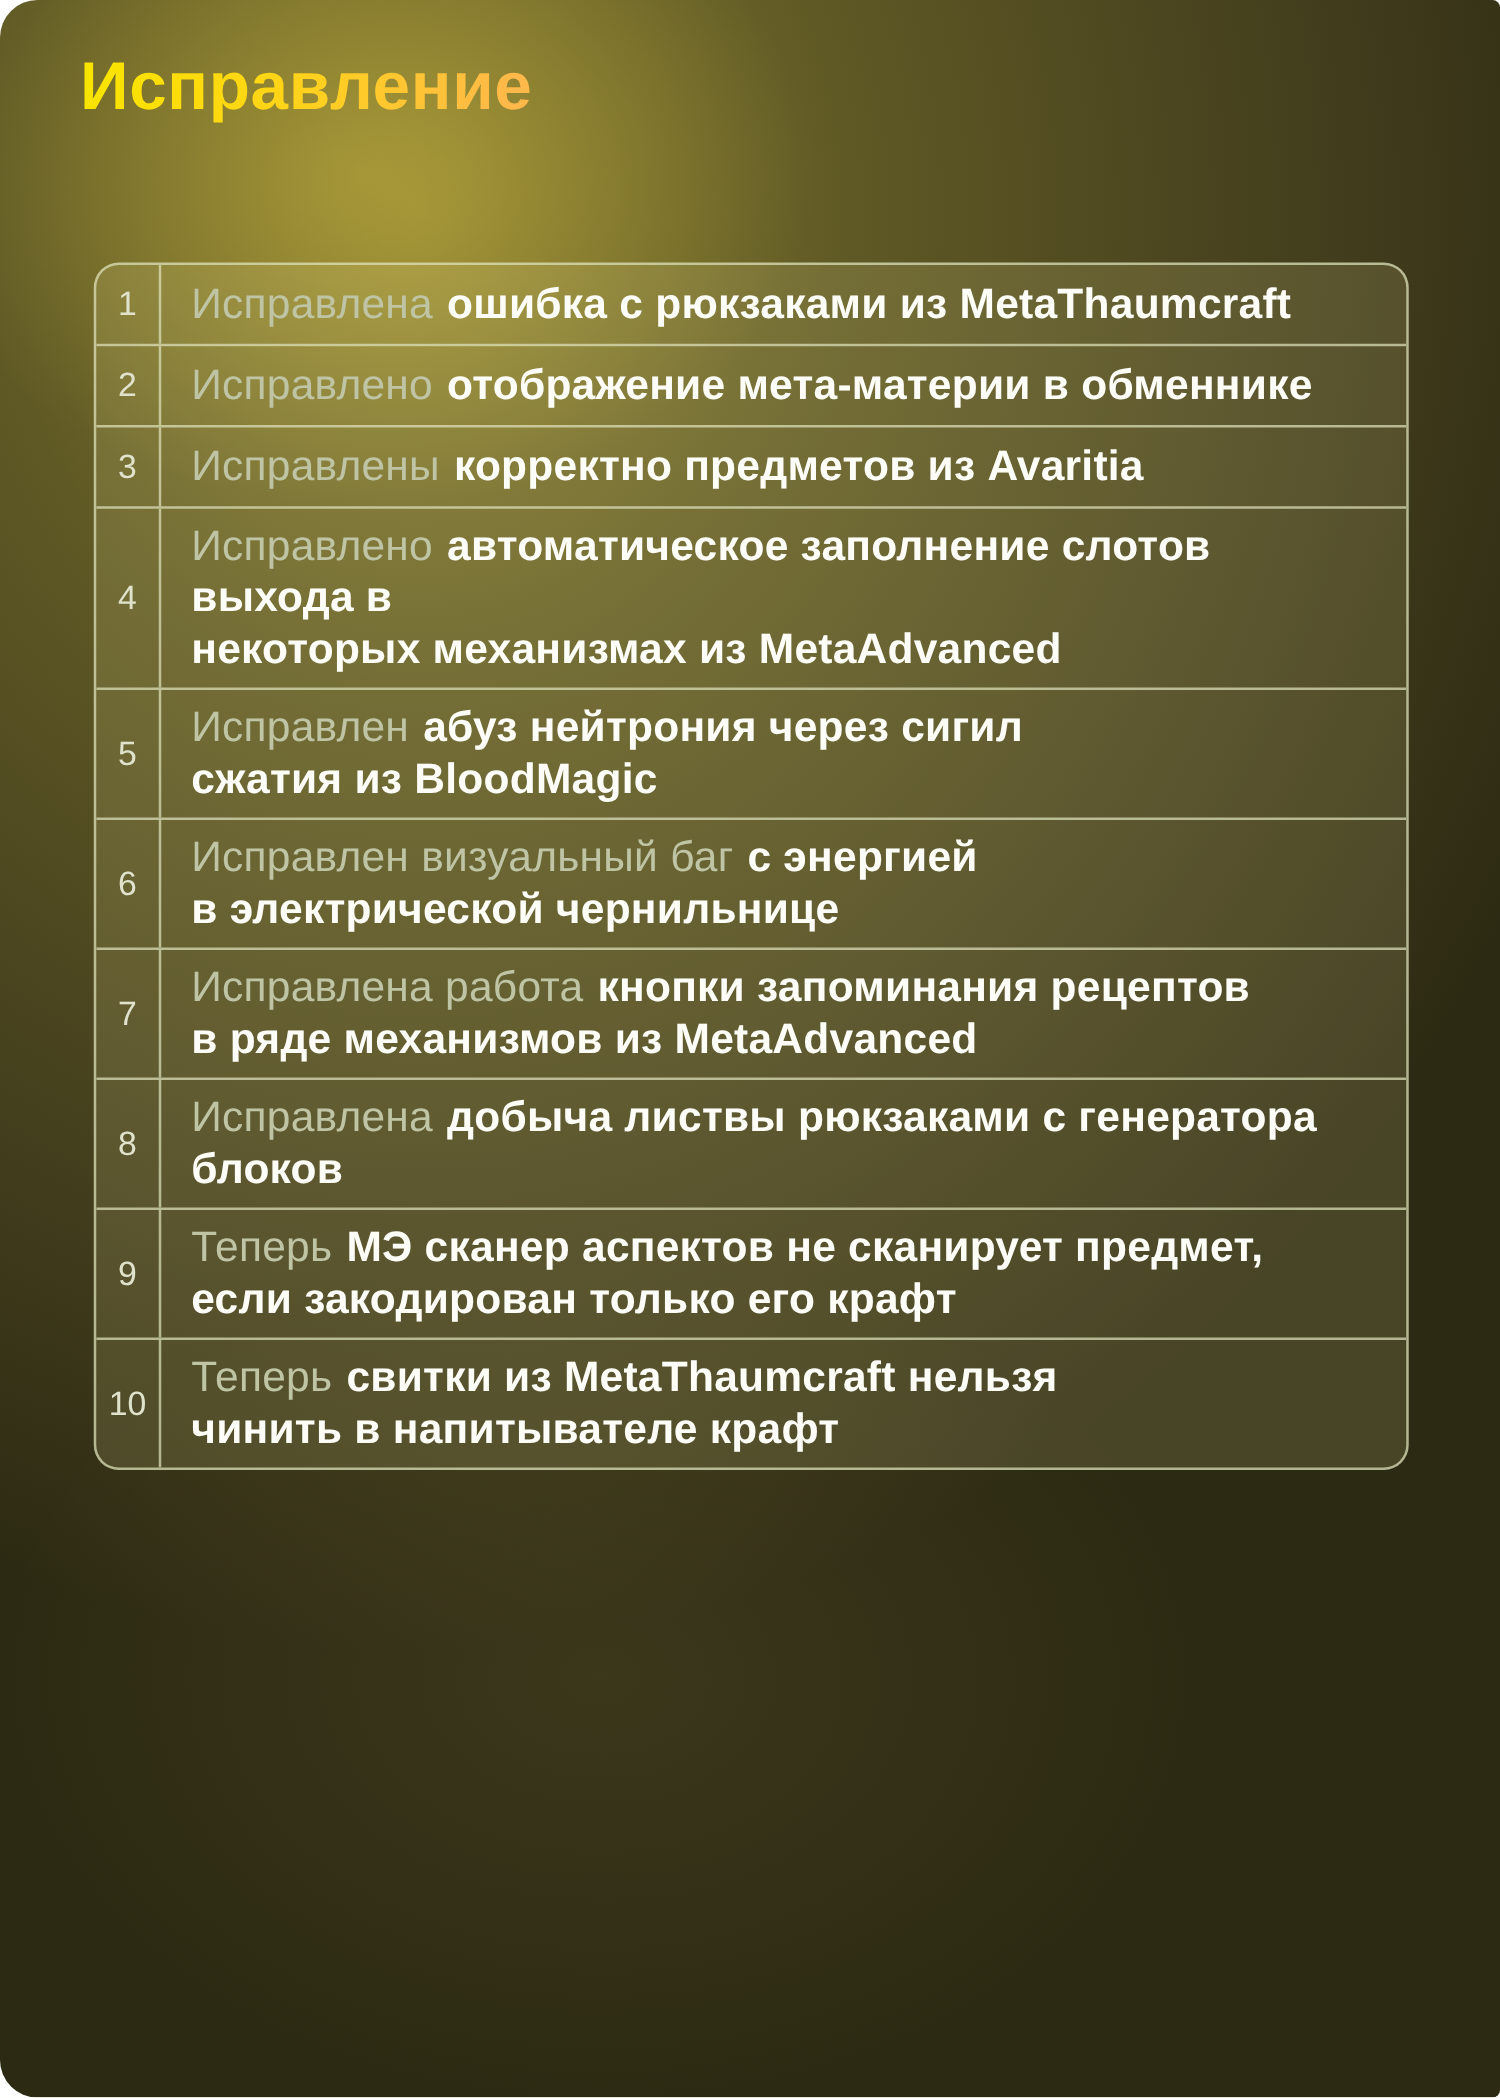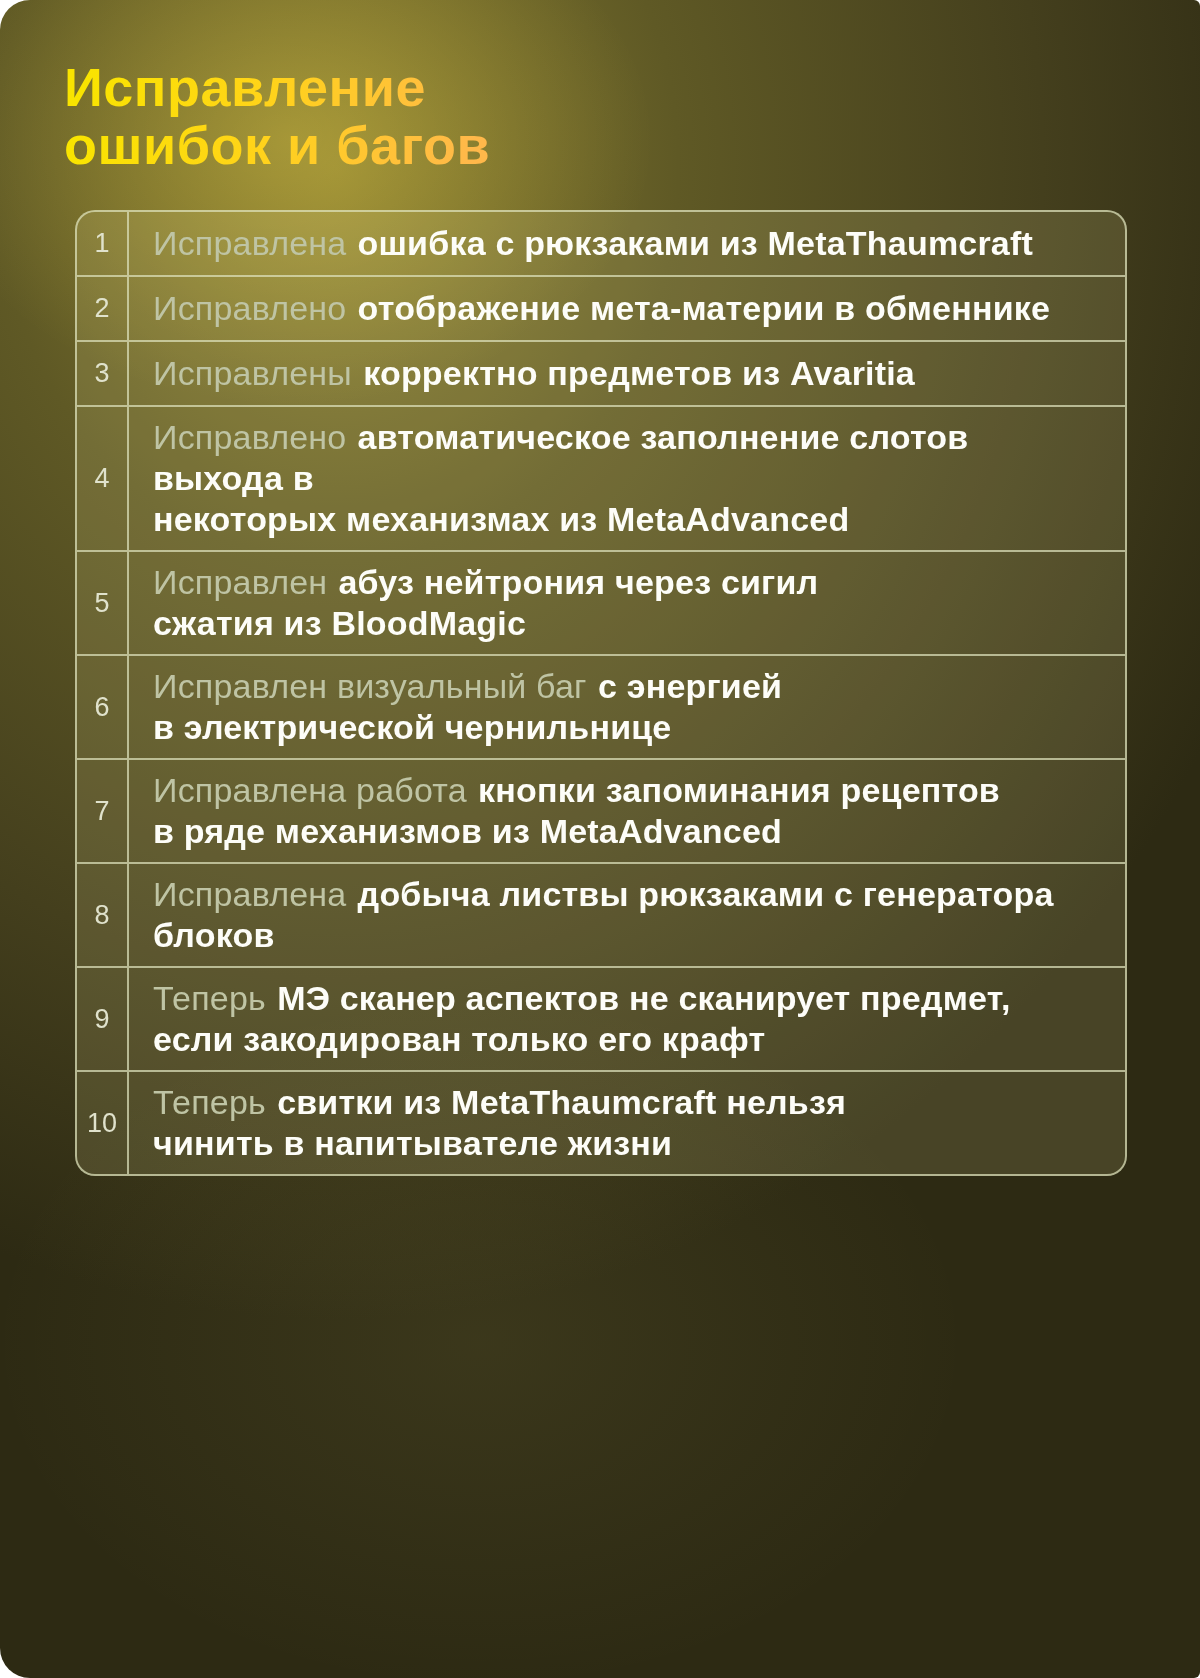--- a/index.html
+++ b/index.html
@@ -13,21 +13,21 @@
     width:1200px;height:1678px;
     border-radius:30px 6px 6px 30px;
     overflow:hidden;
     background:
       radial-gradient(520px 380px at 290px 140px, rgba(255,228,80,0.28), rgba(255,228,80,0) 70%),
       radial-gradient(700px 500px at 40% 80%, rgba(225,215,125,0.08), rgba(225,215,125,0) 70%),
       radial-gradient(95% 78% at 28% 10%, #8a7f30 0%, #5f5925 30%, #443f1d 62%, #2d2a13 88%);
   }
   .title{
     position:absolute;
-    left:64px; top:58px;
+    left:64px; top:40px;
     margin:0;
     font-size:54px;
     line-height:58px;
     font-weight:800;
     letter-spacing:0.5px;
     background:linear-gradient(100deg,#f9e400 5%,#ffd418 45%,#ffb84a 95%);
     -webkit-background-clip:text;
     background-clip:text;
     color:transparent;
   }
@@ -78,21 +78,21 @@
   }
   .bold{
     color:#fdfdf8;
     font-weight:700;
   }
 </style>
 </head>
 <body>
 
 <div class="card">
-  <h1 class="title"><span>Исправление</span><br><span>ошибок и багов</span></h1>
+  <h1 class="title"><span>Исправление</span><br></h1>
 
   <div class="fixlist" id="fixlist">
   <div class="row">
     <div class="num">1</div>
     <div class="content">
       <div class="inner"><span class="lead">Исправлена</span><span class="bold">ошибка с рюкзаками из MetaThaumcraft</span></div>
     </div>
   </div>
 
   <div class="row">
@@ -153,21 +153,21 @@
     <div class="content">
       <div class="inner"><span class="lead">Теперь</span><span class="bold">МЭ сканер аспектов не сканирует предмет,
 если закодирован только его крафт</span></div>
     </div>
   </div>
 
   <div class="row">
     <div class="num">10</div>
     <div class="content">
       <div class="inner"><span class="lead">Теперь</span><span class="bold">свитки из MetaThaumcraft нельзя
-чинить в напитывателе жизни</span></div>
+чинить в напитывателе крафт</span></div>
     </div>
   </div>
 
 
 
 
 
 </div>
 </div>
 

